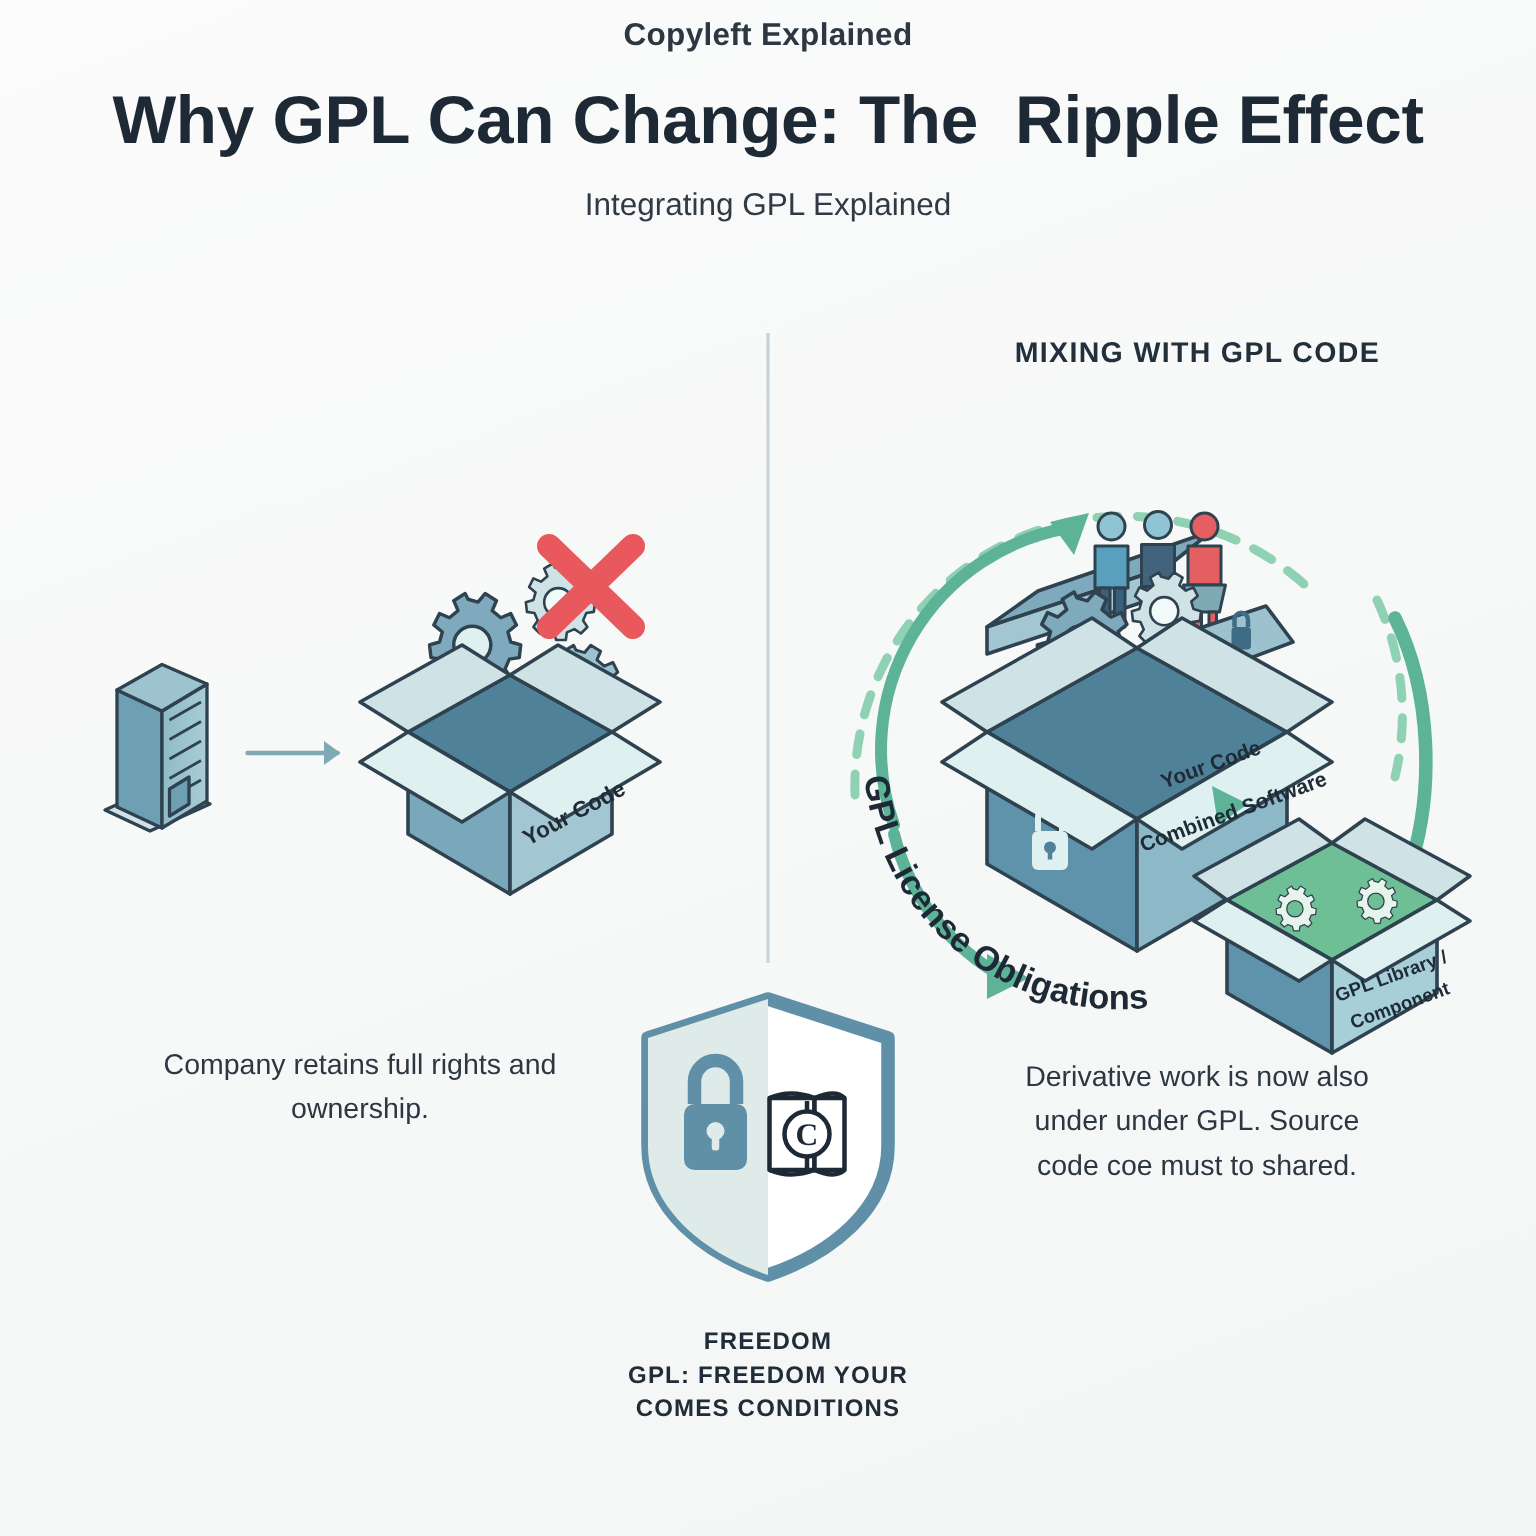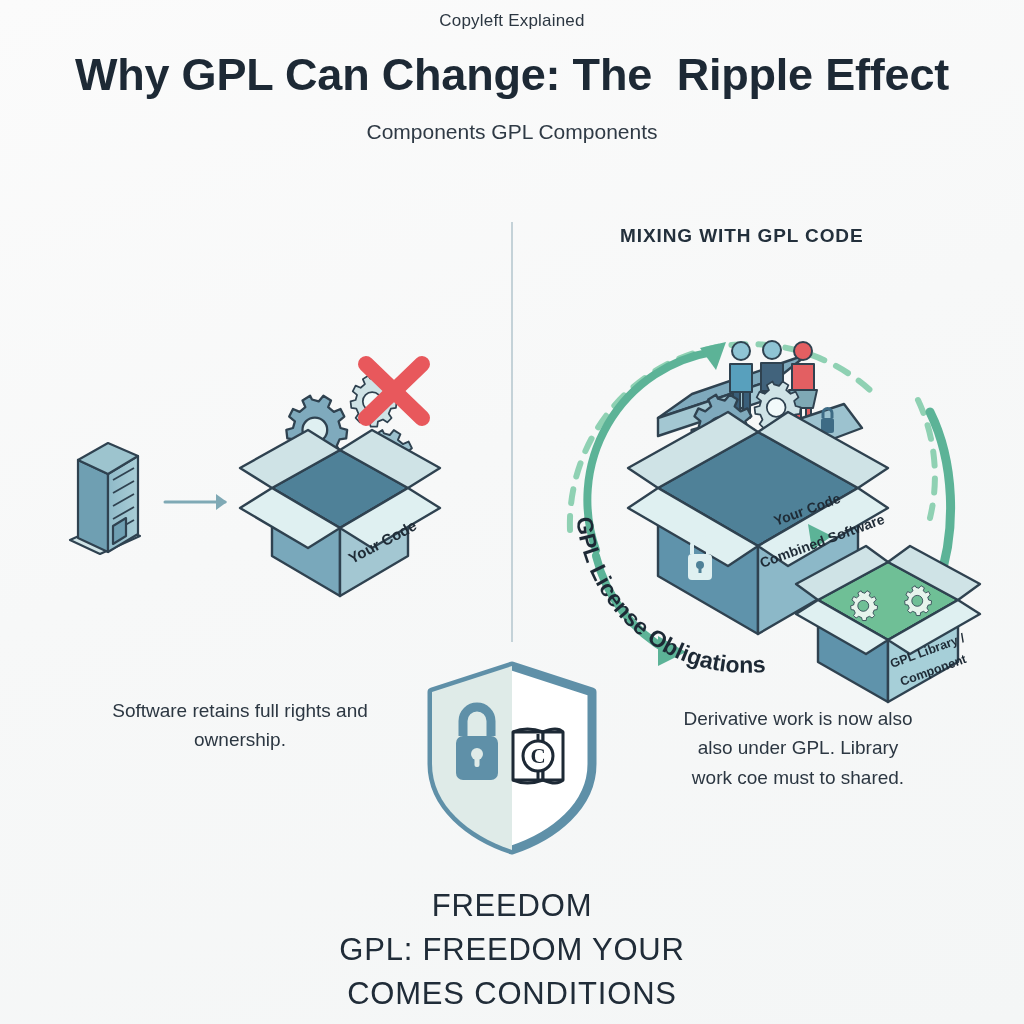--- a/index.html
+++ b/index.html
@@ -19,22 +19,22 @@
     -webkit-font-smoothing: antialiased;
   }
 
   
   #header {
     position: absolute;
     left: 0; right: 0; top: 10px;
     text-align: center;
   }
   .eyebrow {
-    font-size: 17px;
-    font-weight: 400;
+    font-size: 21px;
+    font-weight: 700;
     color: #2c3742;
     letter-spacing: 0.2px;
     line-height: 1.3;
   }
   .maintitle {
     margin-top: 16px;
     font-size: 45px;
     font-weight: 700;
     color: #1d2935;
     letter-spacing: -0.2px;
@@ -59,21 +59,21 @@
     background: #c4d2d8;
   }
 
   
   .col-heading {
     position: absolute;
     font-size: 19px;
     font-weight: 700;
     letter-spacing: 0.9px;
     color: #23303c;
-    text-align: left;
+    text-align: right;
     line-height: 1.45;
   }
   #heading-left  { left: 60px;  top: 252px; width: 390px; }
   #heading-right { left: 620px; top: 222px; width: 300px; }
 
   
   .caption {
     position: absolute;
     font-size: 19px;
     font-weight: 400;
@@ -81,22 +81,22 @@
     line-height: 1.55;
   }
   #caption-left  { left: 70px;  top: 696px; width: 340px; text-align: center; }
   #caption-right { left: 648px; top: 704px; width: 300px; text-align: center; }
 
   
   #footer {
     position: absolute;
     left: 0; right: 0; top: 884px;
     text-align: center;
-    font-size: 31px;
-    font-weight: 400;
+    font-size: 16px;
+    font-weight: 700;
     letter-spacing: 0.8px;
     color: #202c38;
     line-height: 1.42;
   }
 
   
   .art {
     position: absolute;
     pointer-events: none;
   }
@@ -111,21 +111,21 @@
   }
 </style>
 </head>
 <body>
 
 <div id="page">
 
   <div id="header">
     <div class="eyebrow">Copyleft Explained</div>
     <div class="maintitle">Why GPL Can Change: The  Ripple Effect</div>
-    <div class="subtitle">Components GPL Components</div>
+    <div class="subtitle">Integrating GPL Explained</div>
   </div>
 
   <div id="divider"></div>
 
   <div class="col-heading" id="heading-right">MIXING WITH GPL CODE</div>
 
   <svg class="art" id="art-left" width="430" height="270" viewBox="0 0 430 270">
     <defs>
       <linearGradient id="bldgFace" x1="0" y1="0" x2="1" y2="0">
         <stop offset="0" stop-color="#8fbac8"></stop>
@@ -337,26 +337,26 @@
       <path d="M101,74 h30 v48 h-30 z" fill="#ffffff"></path>
       <path d="M131,74 h20 v48 h-20 z" fill="#ffffff"></path>
       <path d="M101,74 q14,-6 30,0 q14,-6 20,0"></path>
       <path d="M101,122 q14,6 30,0 q14,6 20,0"></path>
       <line x1="126" y1="76" x2="126" y2="124"></line>
       <circle cx="126" cy="98" r="15" fill="#ffffff"></circle>
       <text x="126" y="105" font-size="21" font-weight="700" text-anchor="middle" fill="#1d2935" stroke="none" font-family="Liberation Serif, serif">C</text>
     </g>
   </svg>
 
-  <div class="caption" id="caption-left">Software retains full rights and ownership.</div>
+  <div class="caption" id="caption-left">Company retains full rights and ownership.</div>
 
   <div class="caption" id="caption-right">
     <div>Derivative work is now also</div>
-    <div>also under GPL. Library</div>
-    <div> work coe must to shared.</div>
+    <div>under under GPL. Source</div>
+    <div> code coe must to shared.</div>
   </div>
 
   <div id="footer">
     <div>FREEDOM</div>
     <div>GPL: FREEDOM YOUR</div>
     <div>COMES CONDITIONS</div>
   </div>
 
 </div>
 

